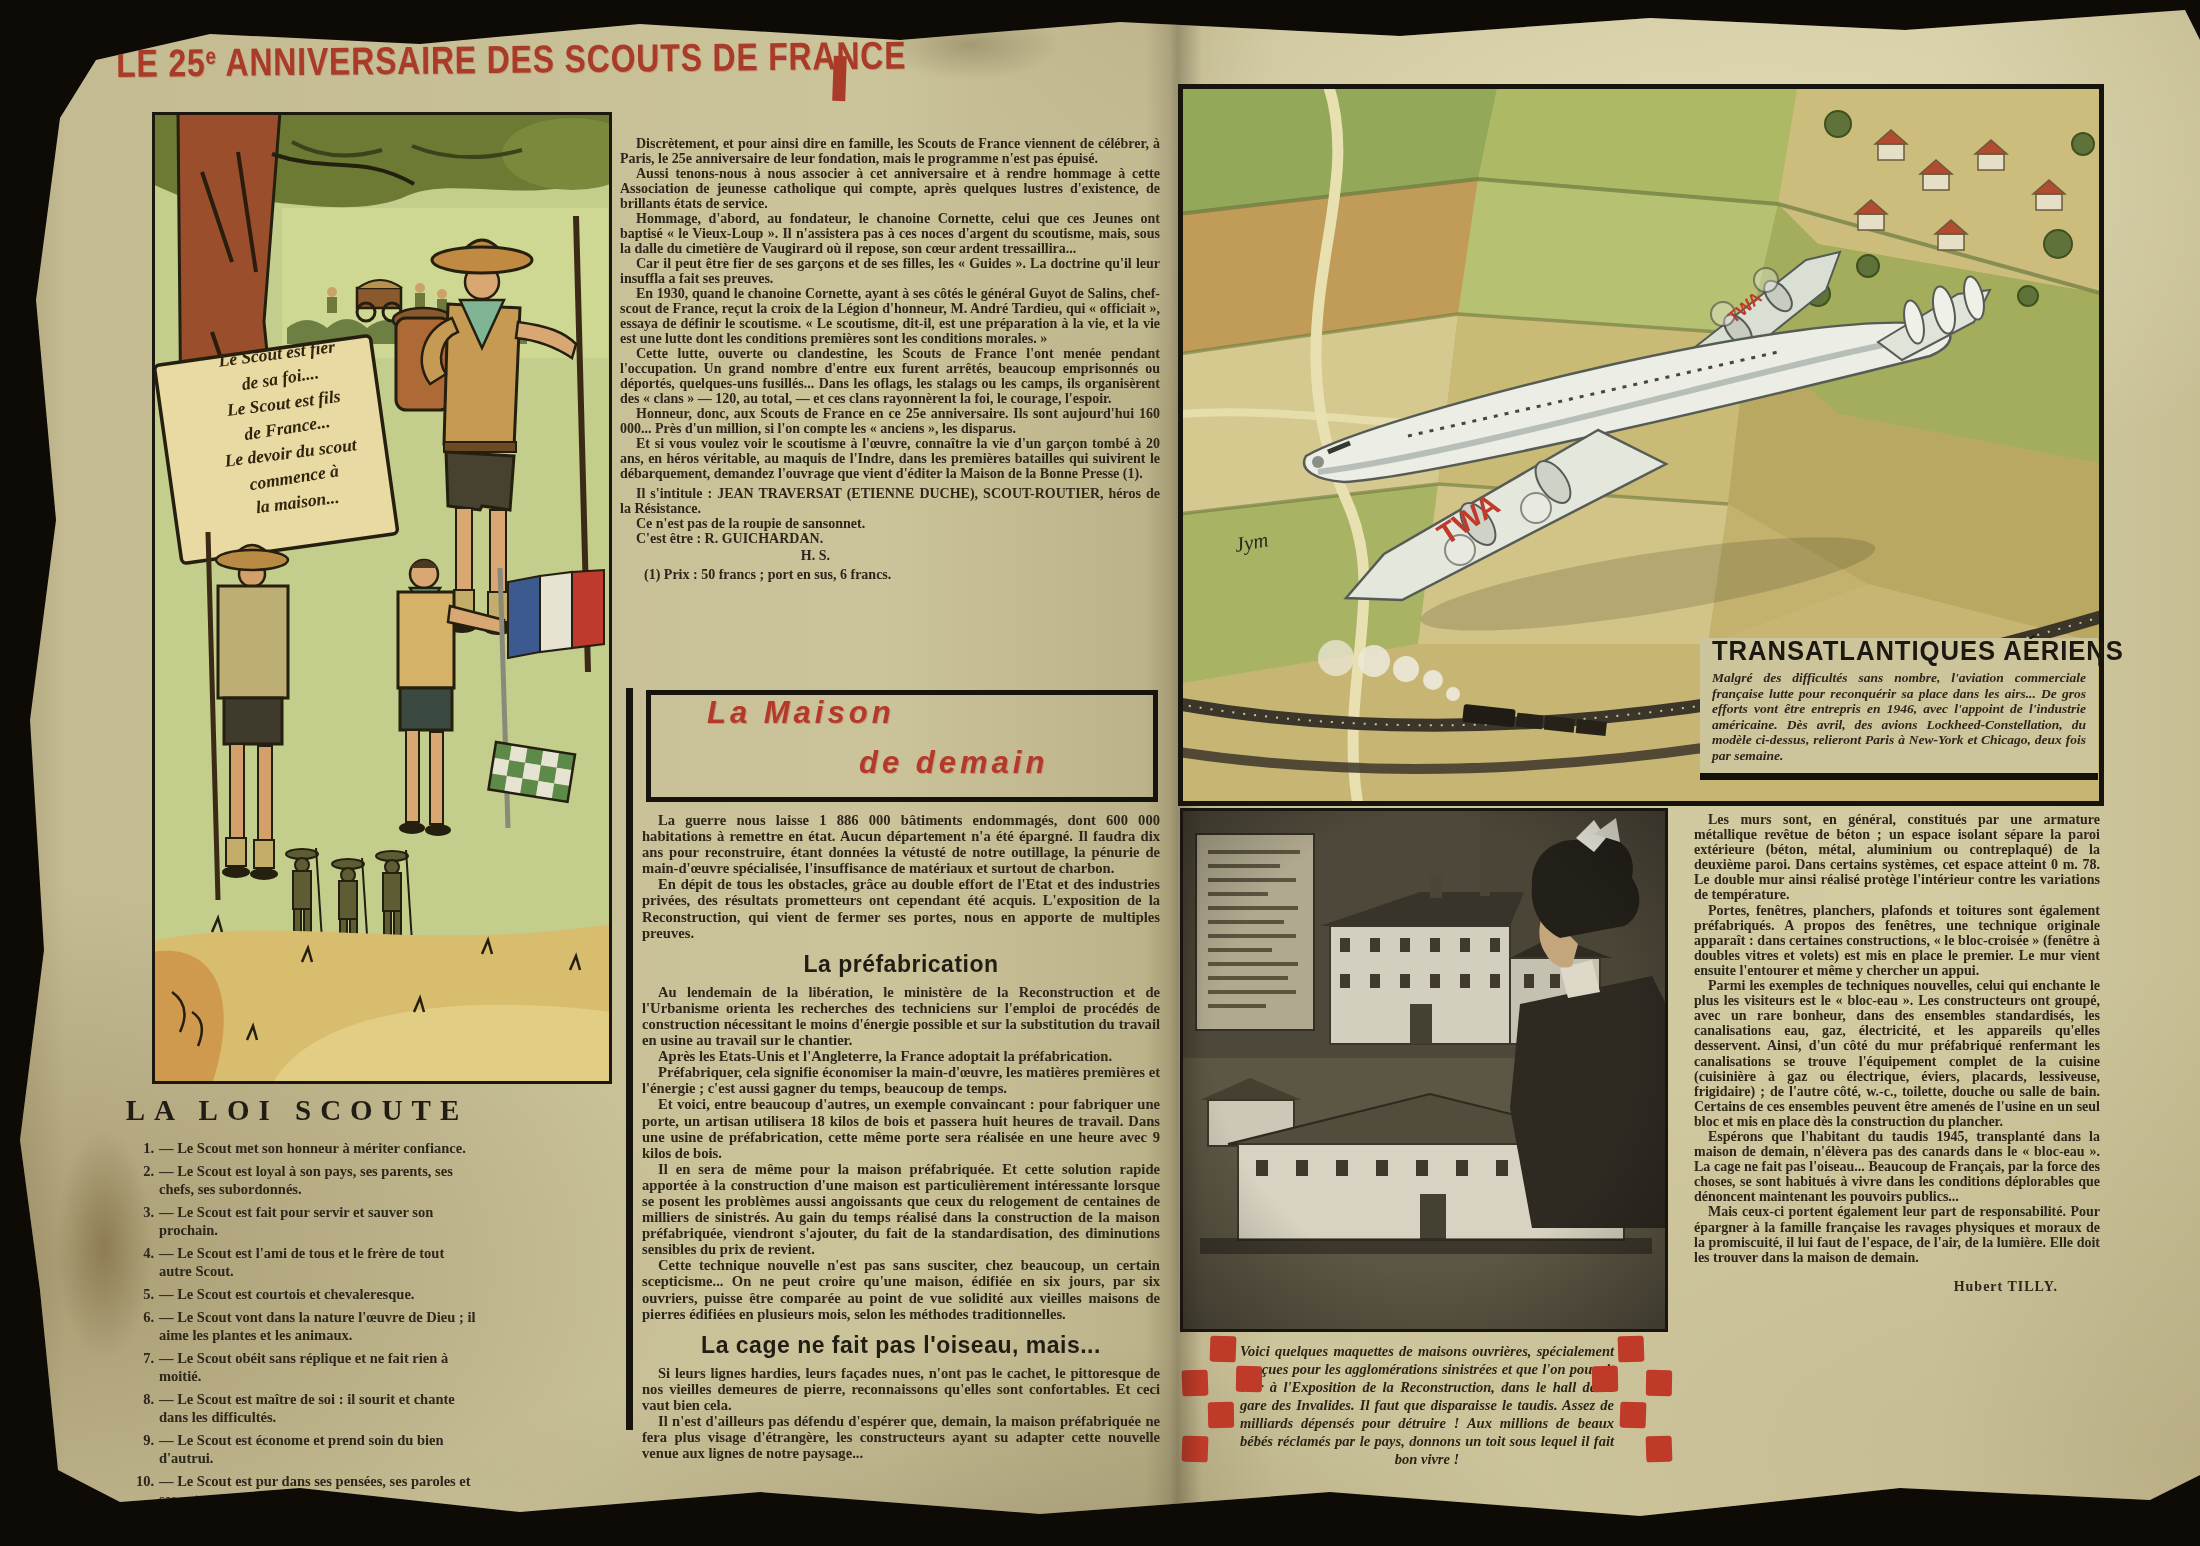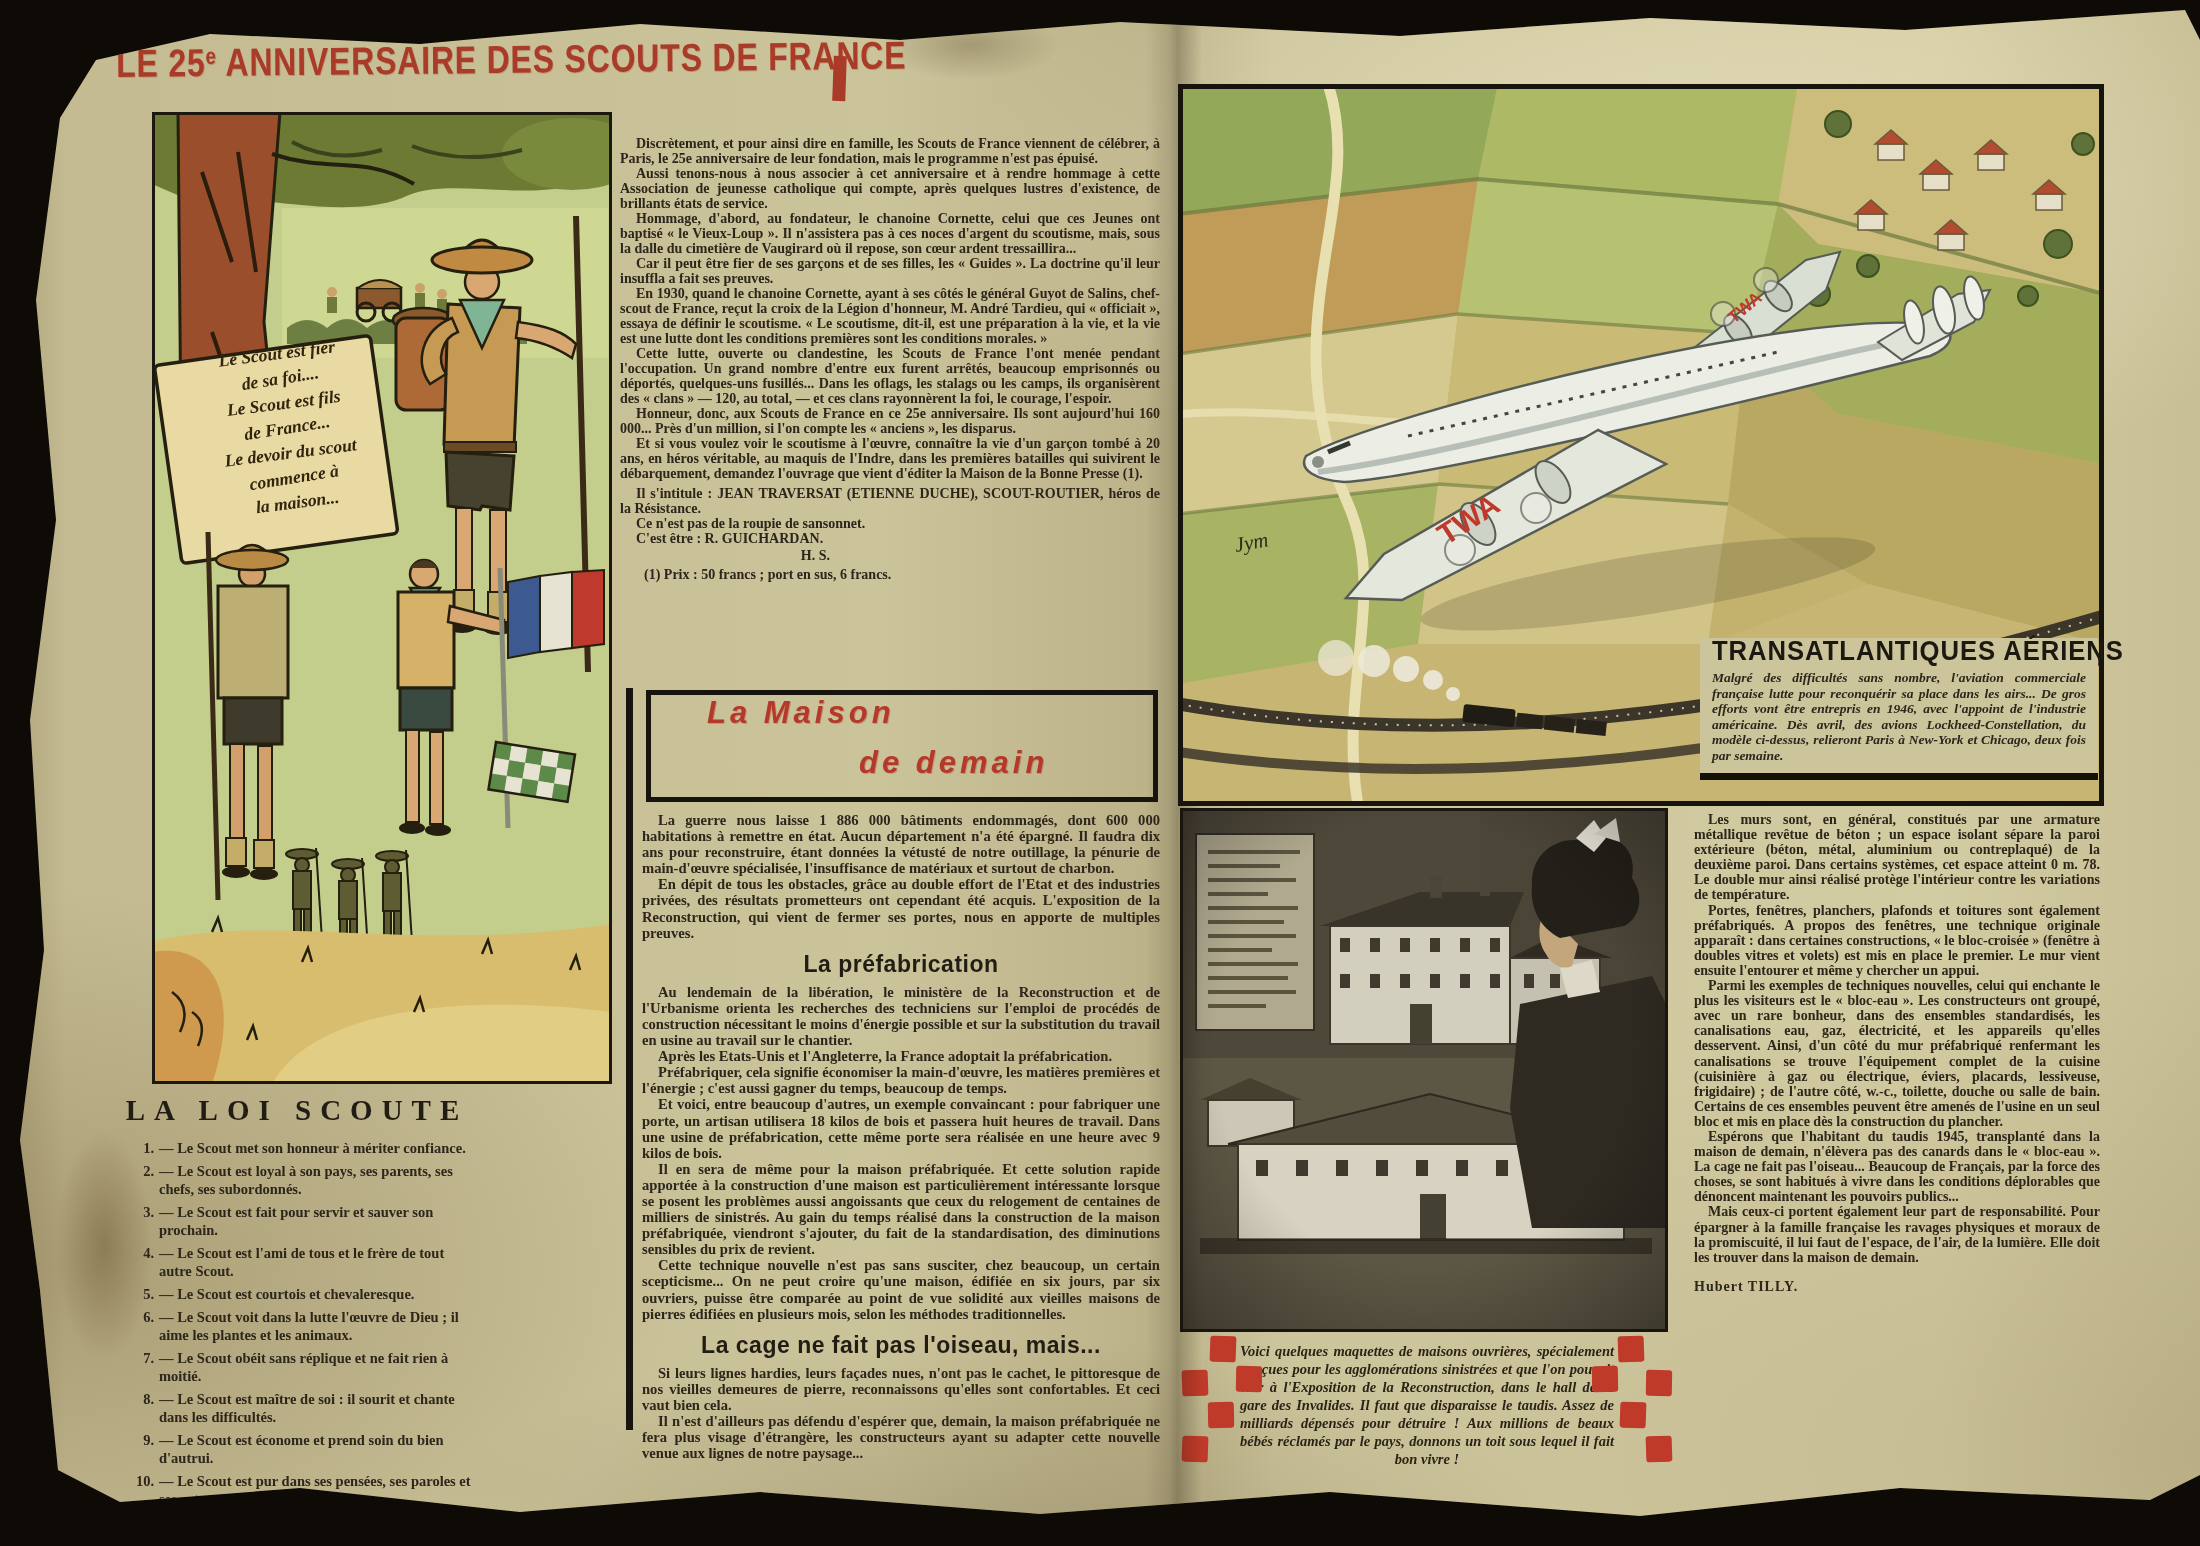--- a/index.html
+++ b/index.html
@@ -73,21 +73,21 @@
   .house-photo{position:absolute;left:1180px;top:808px;width:488px;height:524px;}
   .photo-caption{position:absolute;left:1182px;top:1342px;width:490px;}
   .photo-caption .pc-text{margin:0 58px;font:italic 700 14.5px/18px "Liberation Serif",serif;
     text-align:justify;text-align-last:center;color:#2a2416;}
   .sq{position:absolute;width:26px;height:26px;background:#bf3a28;border-radius:3px;}
 
   
   .right-col{position:absolute;left:1694px;top:812px;width:406px;
     font:700 14px/15.1px "Liberation Serif",serif;text-align:justify;}
   .right-col p{margin:0;text-indent:14px;}
-  .right-col .byline{text-align:left;padding-right:42px;margin-top:14px;font-weight:700;letter-spacing:1px;}
+  .right-col .byline{text-align:right;padding-right:42px;margin-top:14px;font-weight:700;letter-spacing:1px;}
 
   
   .loi{position:absolute;left:118px;top:1096px;width:358px;}
   .loi h2{margin:0 0 14px;text-align:center;font:700 29px/1 "Liberation Serif",serif;
     letter-spacing:9px;color:#221d14;white-space:nowrap;}
   .law-row{display:flex;margin-bottom:5px;font:700 14.5px/18px "Liberation Serif",serif;}
   .law-num{width:36px;text-align:right;padding-right:5px;flex:none;}
   .law-txt{flex:1;}
 </style>
 </head>
@@ -487,21 +487,21 @@
       <div class="law-row">
           <span class="law-num">4.</span>
           <span class="law-txt">— Le Scout est l'ami de tous et le frère de tout autre Scout.</span>
         </div>
       <div class="law-row">
           <span class="law-num">5.</span>
           <span class="law-txt">— Le Scout est courtois et chevaleresque.</span>
         </div>
       <div class="law-row">
           <span class="law-num">6.</span>
-          <span class="law-txt">— Le Scout voit dans la lutte l'œuvre de Dieu ; il aime les plantes et les animaux.</span>
+          <span class="law-txt">— Le Scout vont dans la nature l'œuvre de Dieu ; il aime les plantes et les animaux.</span>
         </div>
       <div class="law-row">
           <span class="law-num">7.</span>
           <span class="law-txt">— Le Scout obéit sans réplique et ne fait rien à moitié.</span>
         </div>
       <div class="law-row">
           <span class="law-num">8.</span>
           <span class="law-txt">— Le Scout est maître de soi : il sourit et chante dans les difficultés.</span>
         </div>
       <div class="law-row">

